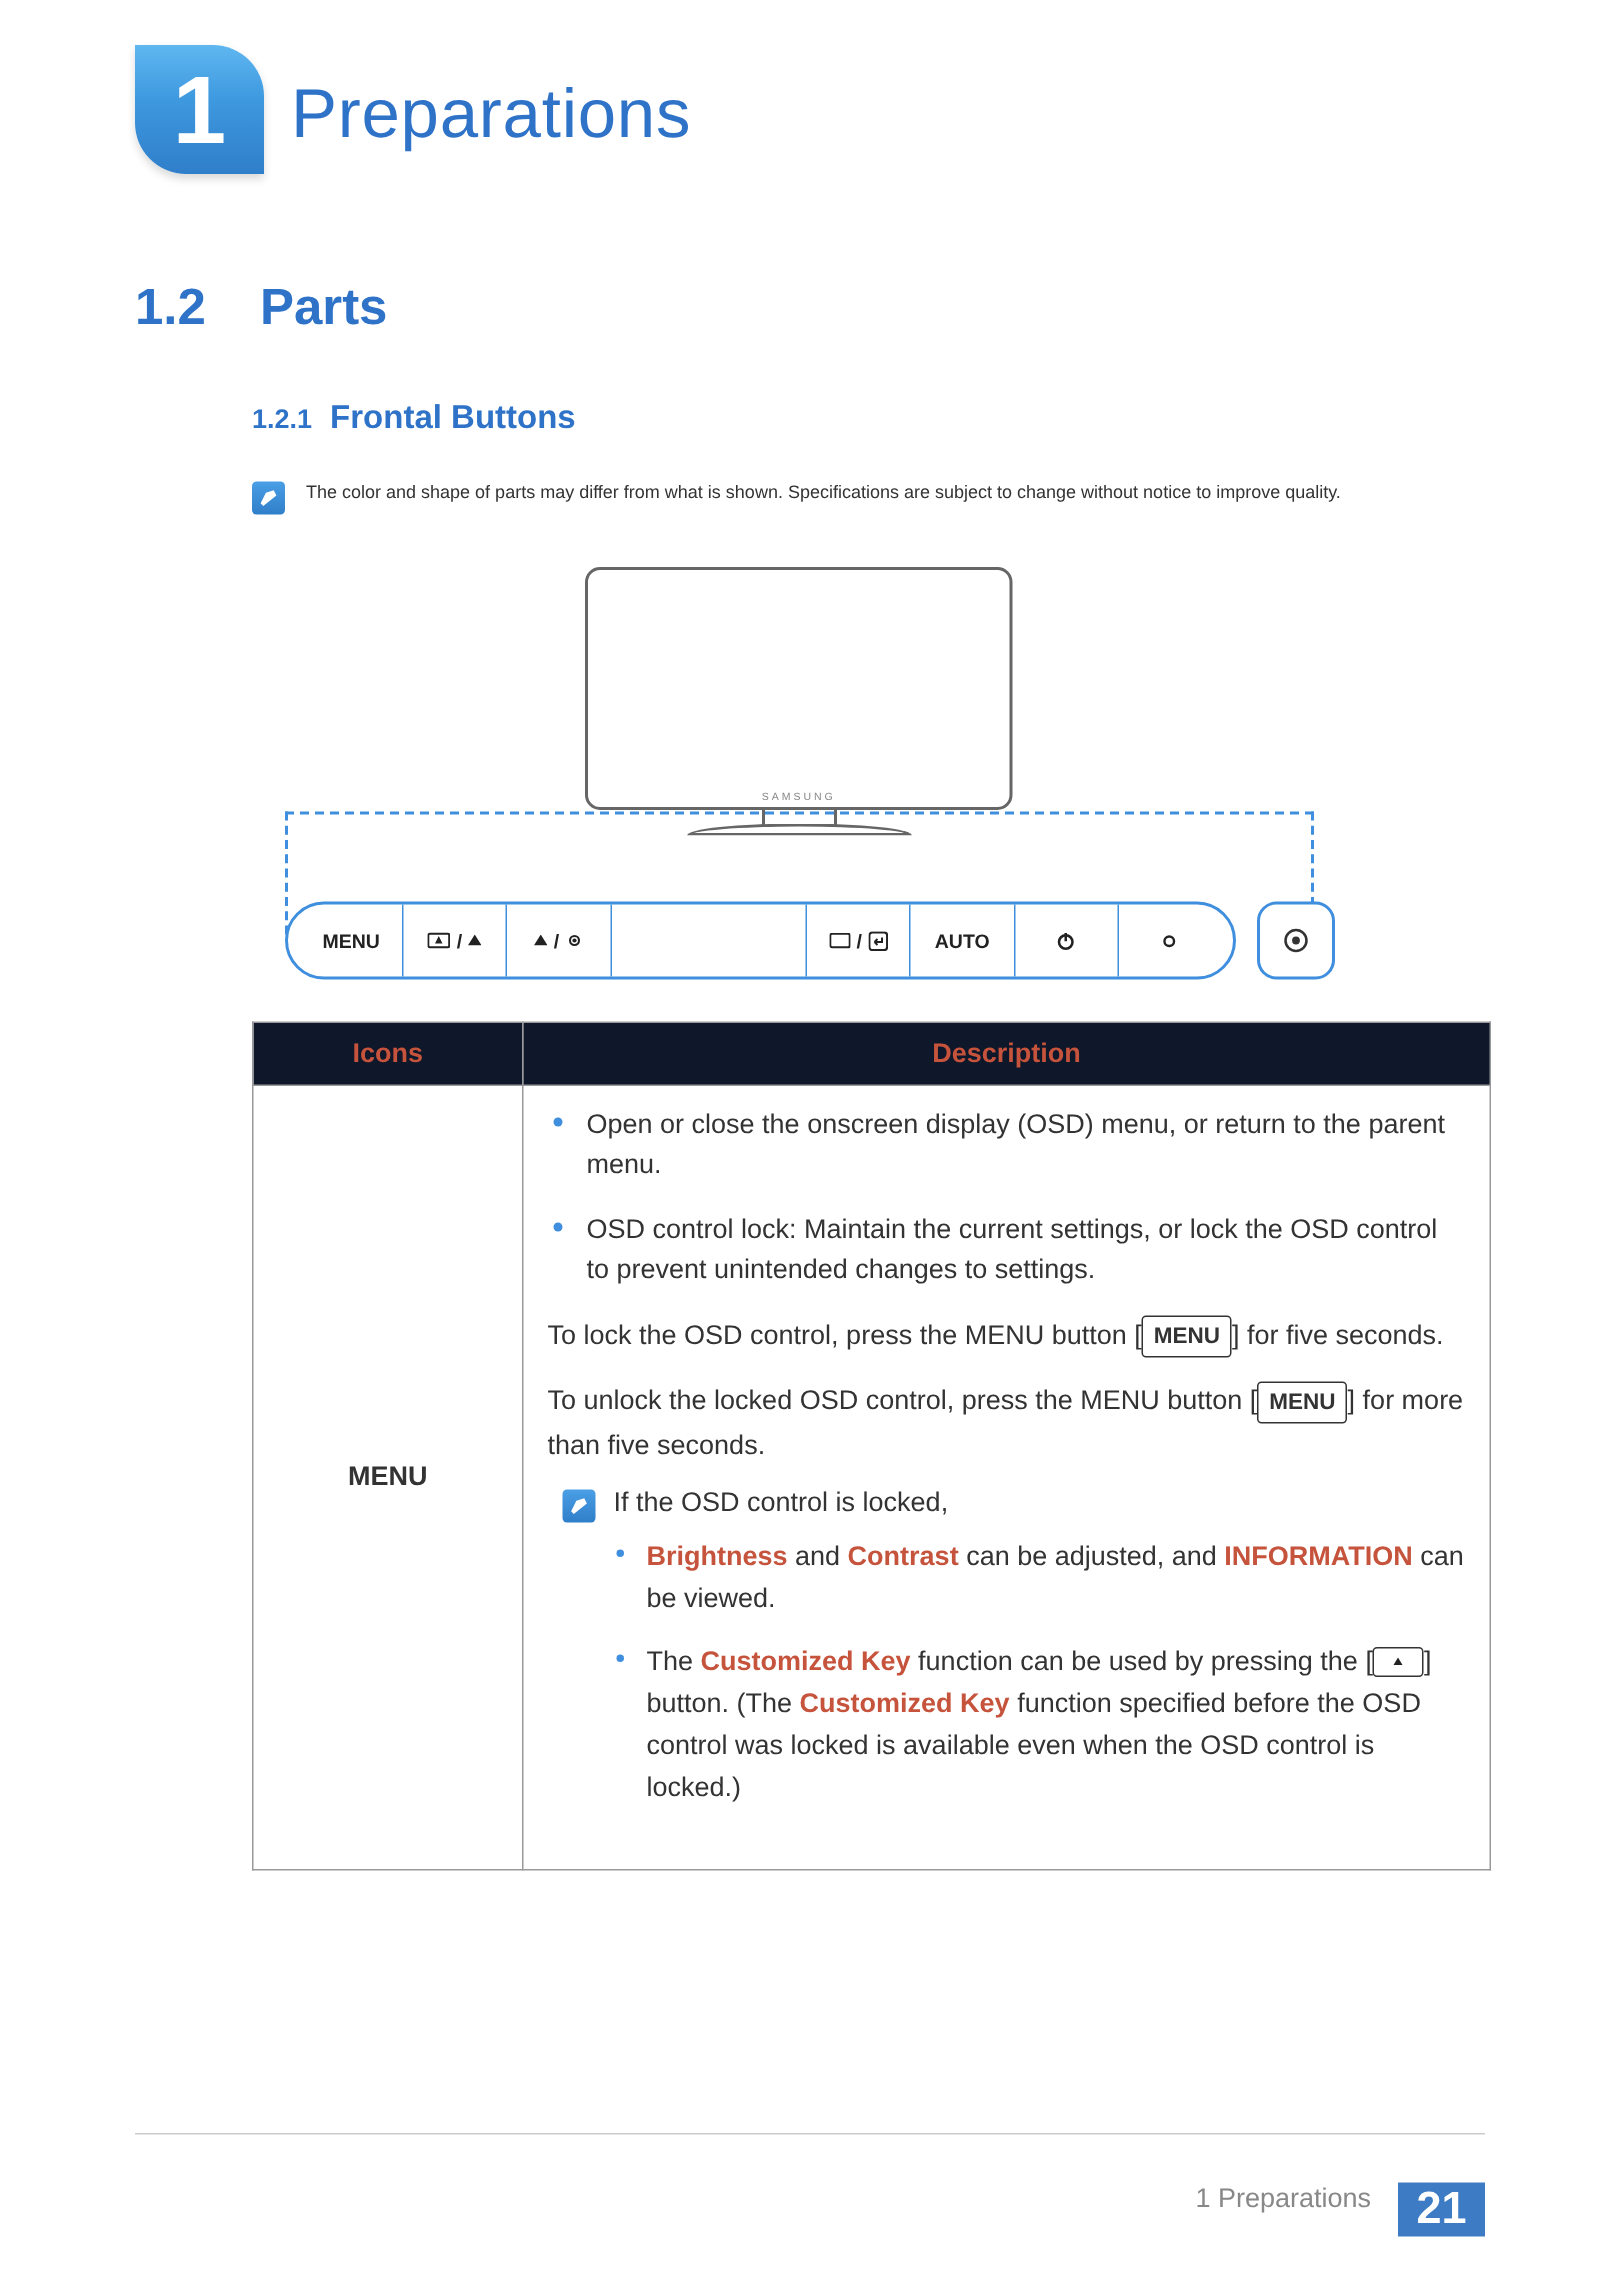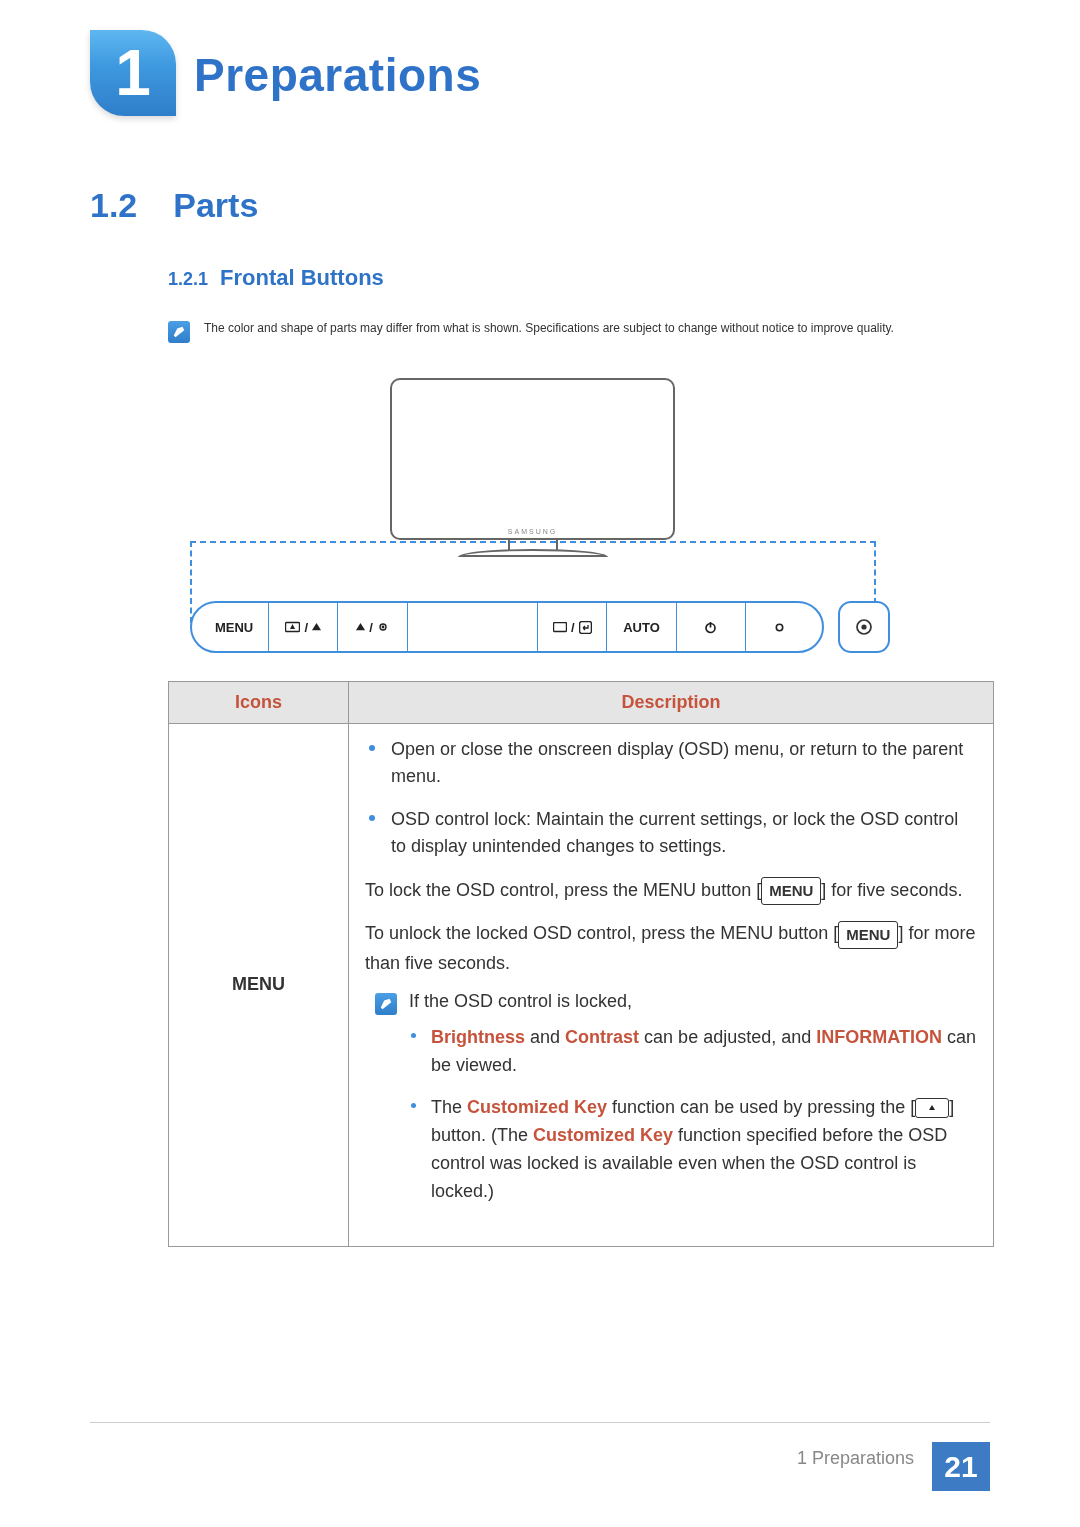--- a/index.html
+++ b/index.html
@@ -28,21 +28,21 @@
     align-items: center;
     justify-content: center;
     color: #fff;
     font-size: 64px;
     font-weight: bold;
     box-shadow: 0 3px 6px rgba(0,0,0,0.15);
   }
   .chapter-title {
     font-size: 46px;
     color: #2f73c9;
-    font-weight: bold;
+    font-weight: normal;
     padding-top: 18px;
     letter-spacing: 0.5px;
   }
   .section-row {
     display: flex;
     align-items: flex-end;
     gap: 36px;
     margin-bottom: 40px;
   }
   .section-num { font-size: 34px; color: #2f73c9; font-weight: bold; }
@@ -171,21 +171,21 @@
     width: 826px;
     border-collapse: collapse;
   }
   .icons-table th, .icons-table td {
     border: 1px solid #999;
     padding: 12px 16px;
     font-size: 18px;
     vertical-align: middle;
   }
   .icons-table th {
-    background: #e5e5e5;
+    background: #0f172a;
     color: #c6533c;
     font-weight: bold;
     text-align: center;
     padding: 10px;
   }
   .icons-col {
     width: 180px;
     text-align: center;
     font-weight: bold;
     font-size: 20px;
@@ -254,21 +254,21 @@
     right: 90px;
     display: flex;
     align-items: center;
   }
   .footer-text { color: #888; font-size: 18px; margin-right: 18px; }
   .footer-page {
     background: #3d7cc4;
     color: #fff;
     font-size: 30px;
     font-weight: bold;
-    width: 58px; height: 49px;
+    width: 58px; height: 36px;
     display: flex;
     align-items: center;
     justify-content: center;
     margin-top: 16px;
   }
   .divider-line {
     position: absolute;
     bottom: 104px;
     left: 90px;
     right: 90px;
@@ -377,21 +377,21 @@
         <th>Icons</th>
         <th>Description</th>
       </tr>
     </thead>
     <tbody>
       <tr>
         <td class="icons-col">MENU</td>
         <td class="desc-cell">
           <ul>
             <li>Open or close the onscreen display (OSD) menu, or return to the parent menu.</li>
-            <li>OSD control lock: Maintain the current settings, or lock the OSD control to display unintended changes to settings.</li>
+            <li>OSD control lock: Maintain the current settings, or lock the OSD control to prevent unintended changes to settings.</li>
           </ul>
           <p>
             <span>To lock the OSD control, press the MENU button [</span><span class="menu-pill">MENU</span><span>] for five seconds.</span>
           </p>
           <p>
             <span>To unlock the locked OSD control, press the MENU button [</span><span class="menu-pill">MENU</span><span>] for more than five seconds.</span>
           </p>
           <div class="sub-note">
             <div class="note-icon">
               <svg viewBox="0 0 16 16">

